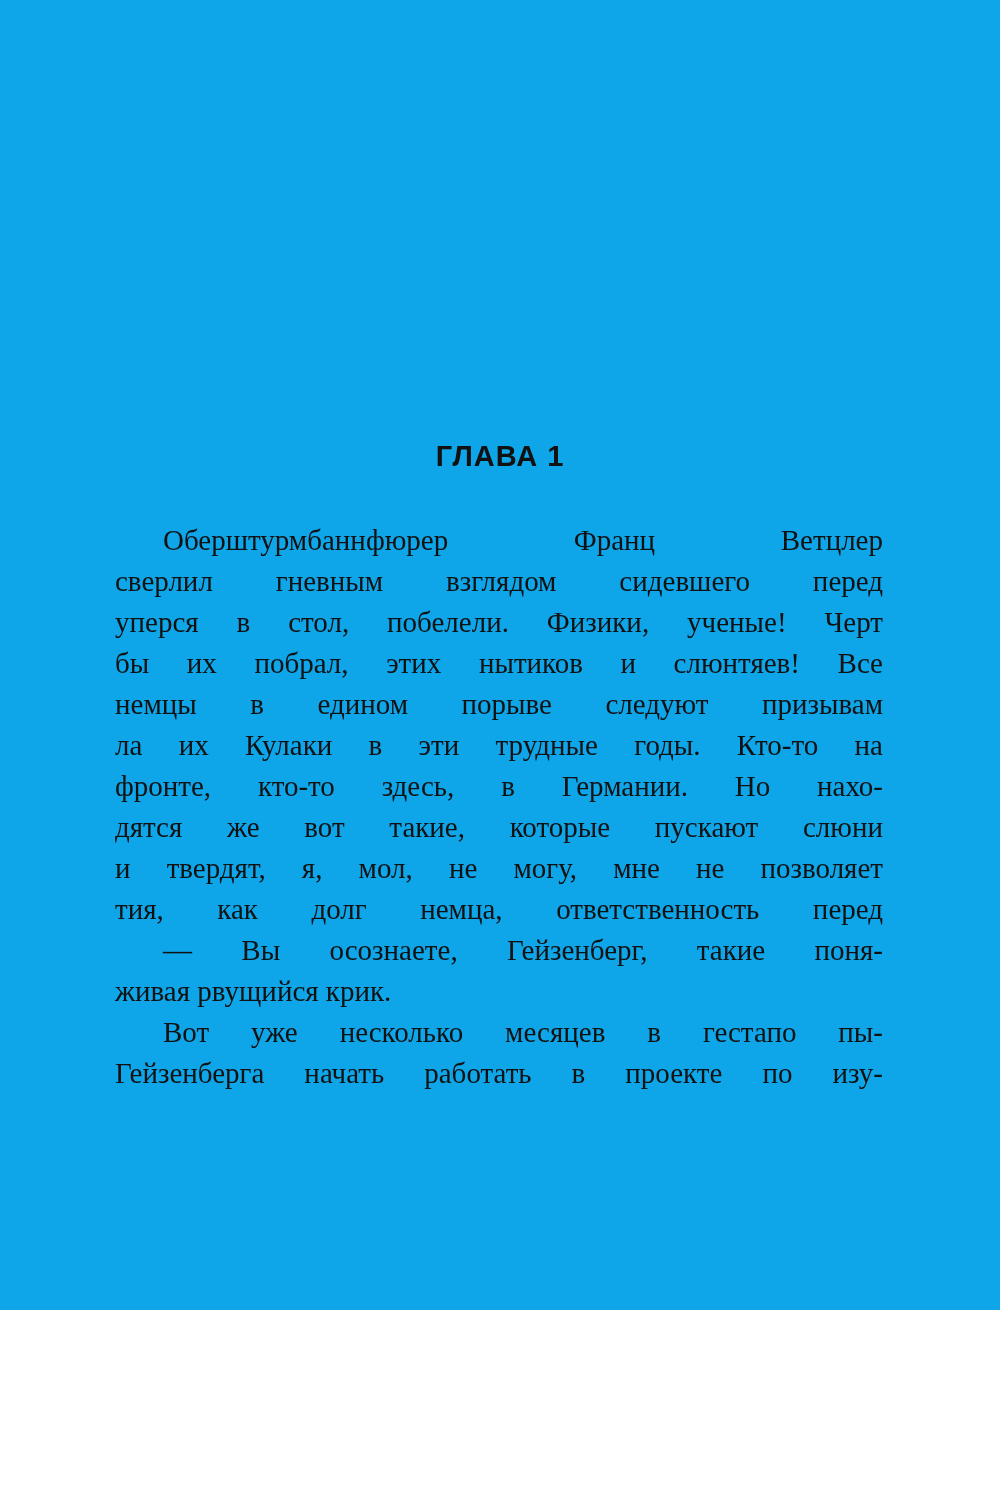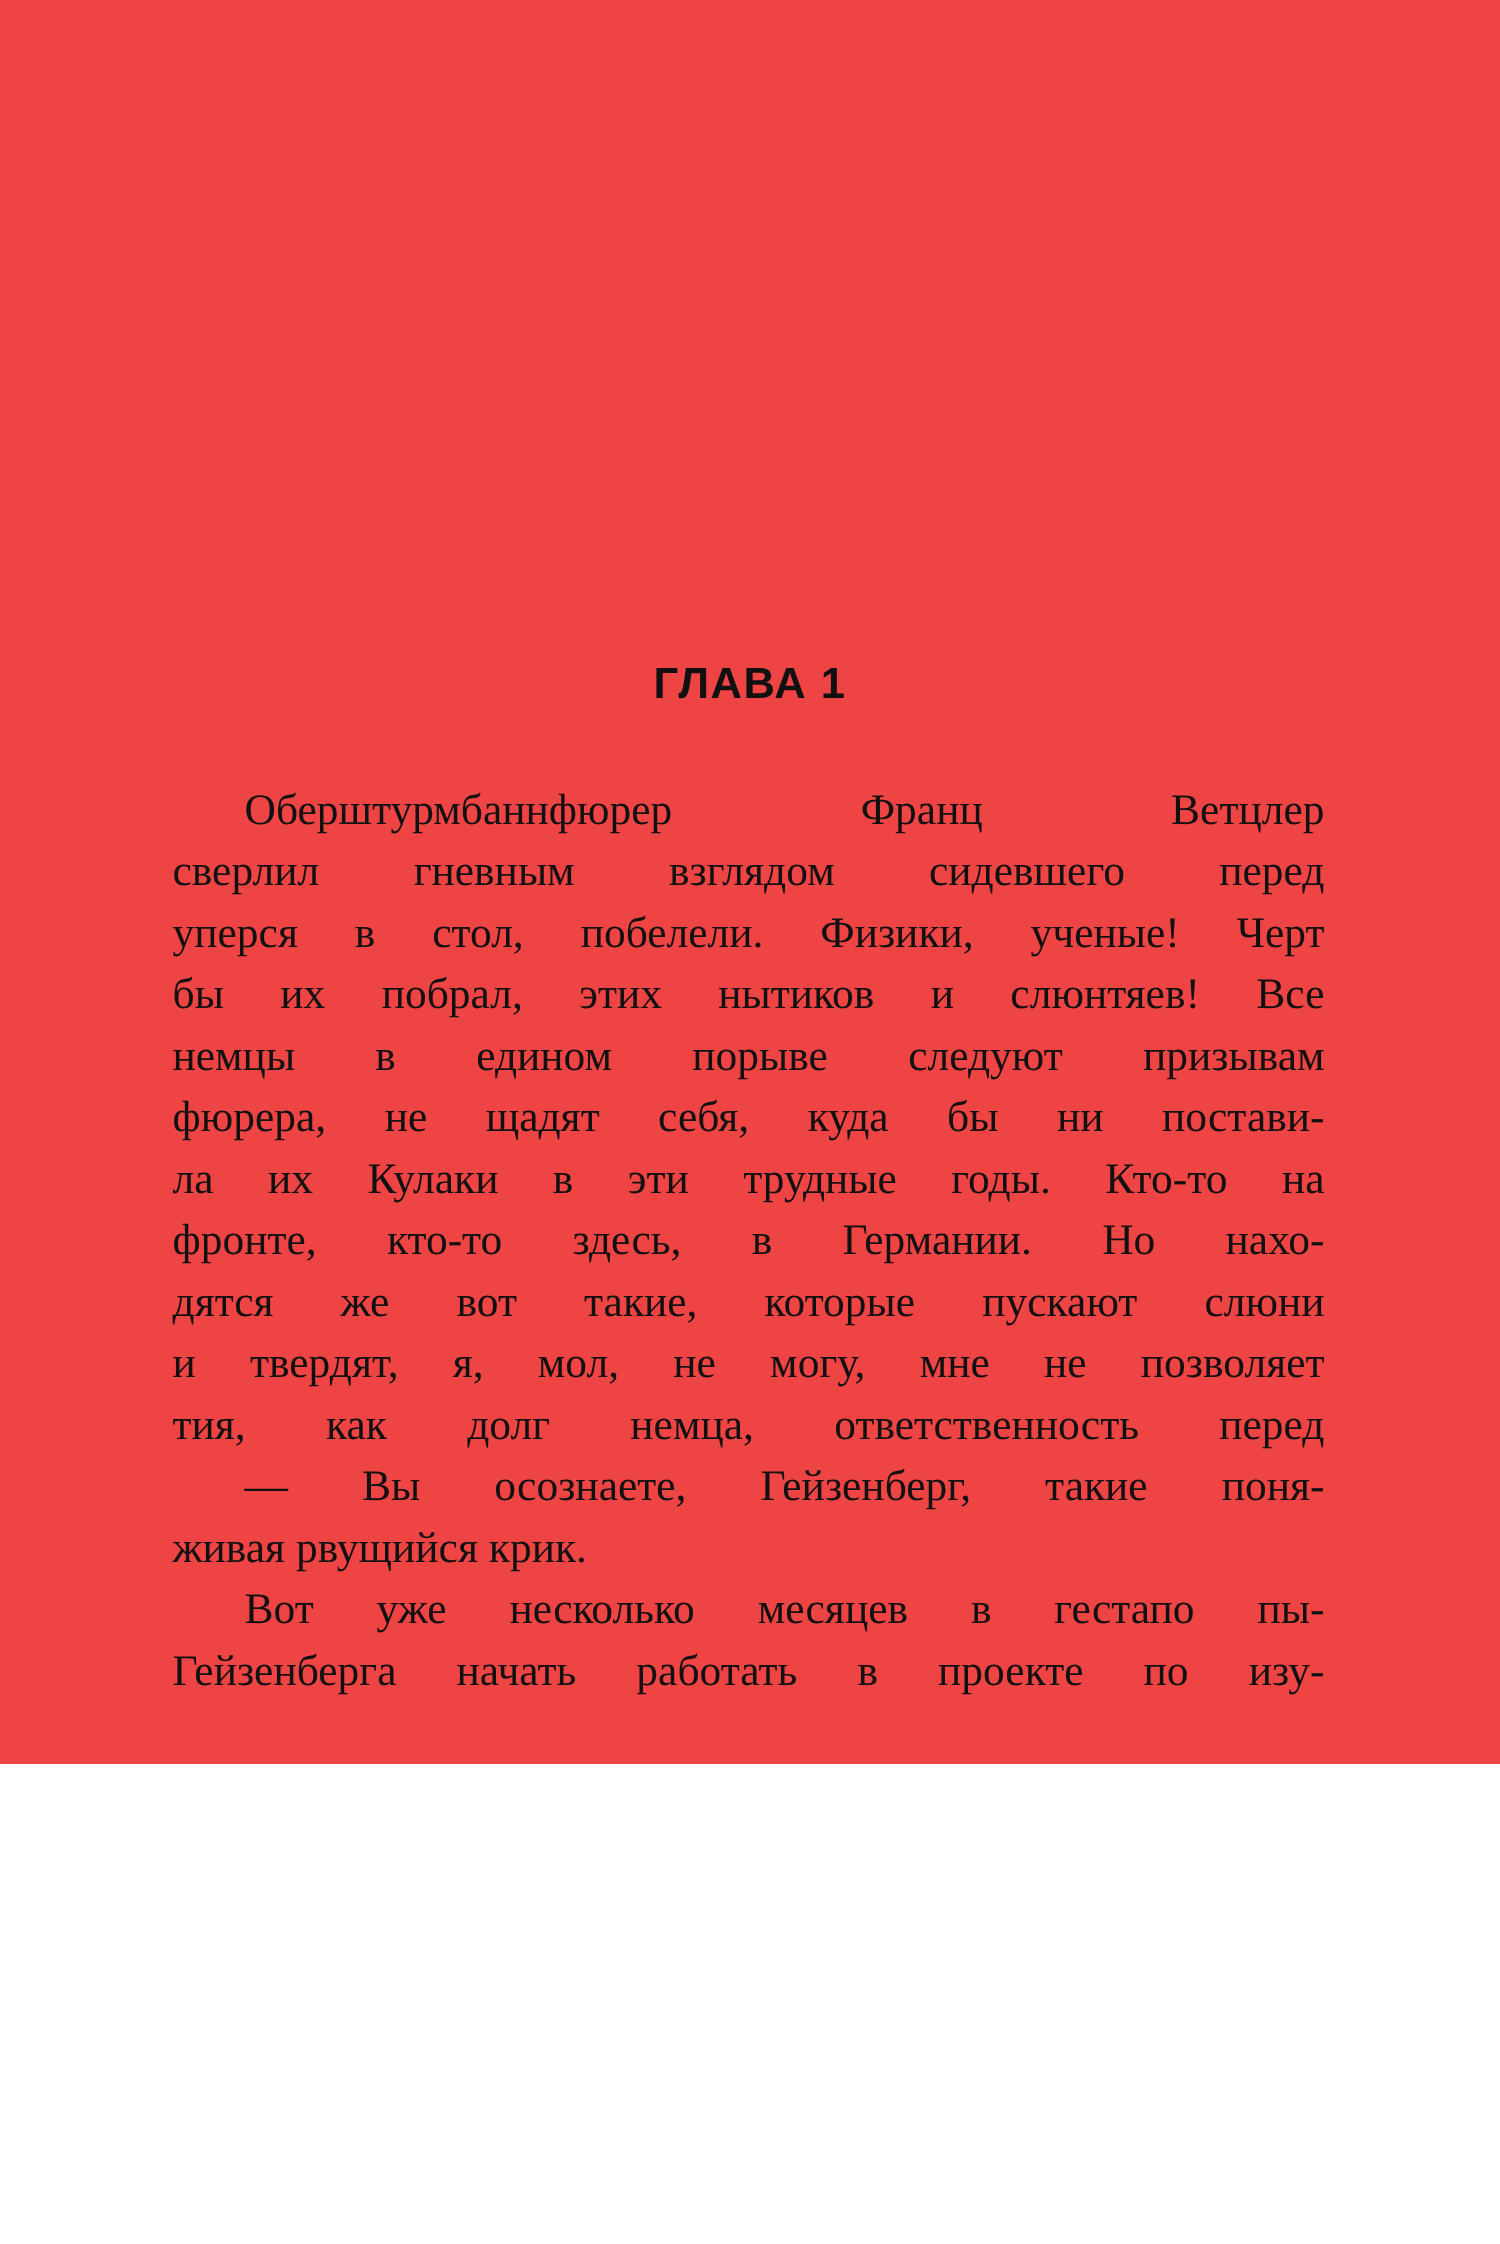--- a/index.html
+++ b/index.html
@@ -3,22 +3,22 @@
 <meta charset="utf-8">
 <style>
   html, body {
     margin: 0;
     padding: 0;
     background: #ffffff;
   }
   .page {
     position: relative;
     width: 1000px;
-    height: 1176px;
-    background: #ef4444;
+    height: 1310px;
+    background: #0ea5e9;
     color: #111111;
     overflow: hidden;
   }
   .chapter-heading {
     position: absolute;
     top: 440px;
     left: 0;
     width: 1000px;
     text-align: center;
     font-family: "Liberation Sans", sans-serif;
@@ -69,21 +69,20 @@
 
 <div class="page">
   <div class="chapter-heading">ГЛАВА 1</div>
 
   <div class="text-block">
       <div class="text-line just indent">Оберштурмбаннфюрер Франц Ветцлер</div>
       <div class="text-line just">сверлил гневным взглядом сидевшего перед</div>
       <div class="text-line just">уперся в стол, побелели. Физики, ученые! Черт</div>
       <div class="text-line just">бы их побрал, этих нытиков и слюнтяев! Все</div>
       <div class="text-line just">немцы в едином порыве следуют призывам</div>
-      <div class="text-line just">фюрера, не щадят себя, куда бы ни постави-</div>
       <div class="text-line just">ла их Кулаки в эти трудные годы. Кто-то на</div>
       <div class="text-line just">фронте, кто-то здесь, в Германии. Но нахо-</div>
       <div class="text-line just">дятся же вот такие, которые пускают слюни</div>
       <div class="text-line just">и твердят, я, мол, не могу, мне не позволяет</div>
       <div class="text-line just">тия, как долг немца, ответственность перед</div>
       <div class="text-line just indent">— Вы осознаете, Гейзенберг, такие поня-</div>
       <div class="text-line">живая рвущийся крик.</div>
       <div class="text-line just indent">Вот уже несколько месяцев в гестапо пы-</div>
       <div class="text-line just">Гейзенберга начать работать в проекте по изу-</div>
     </div>

